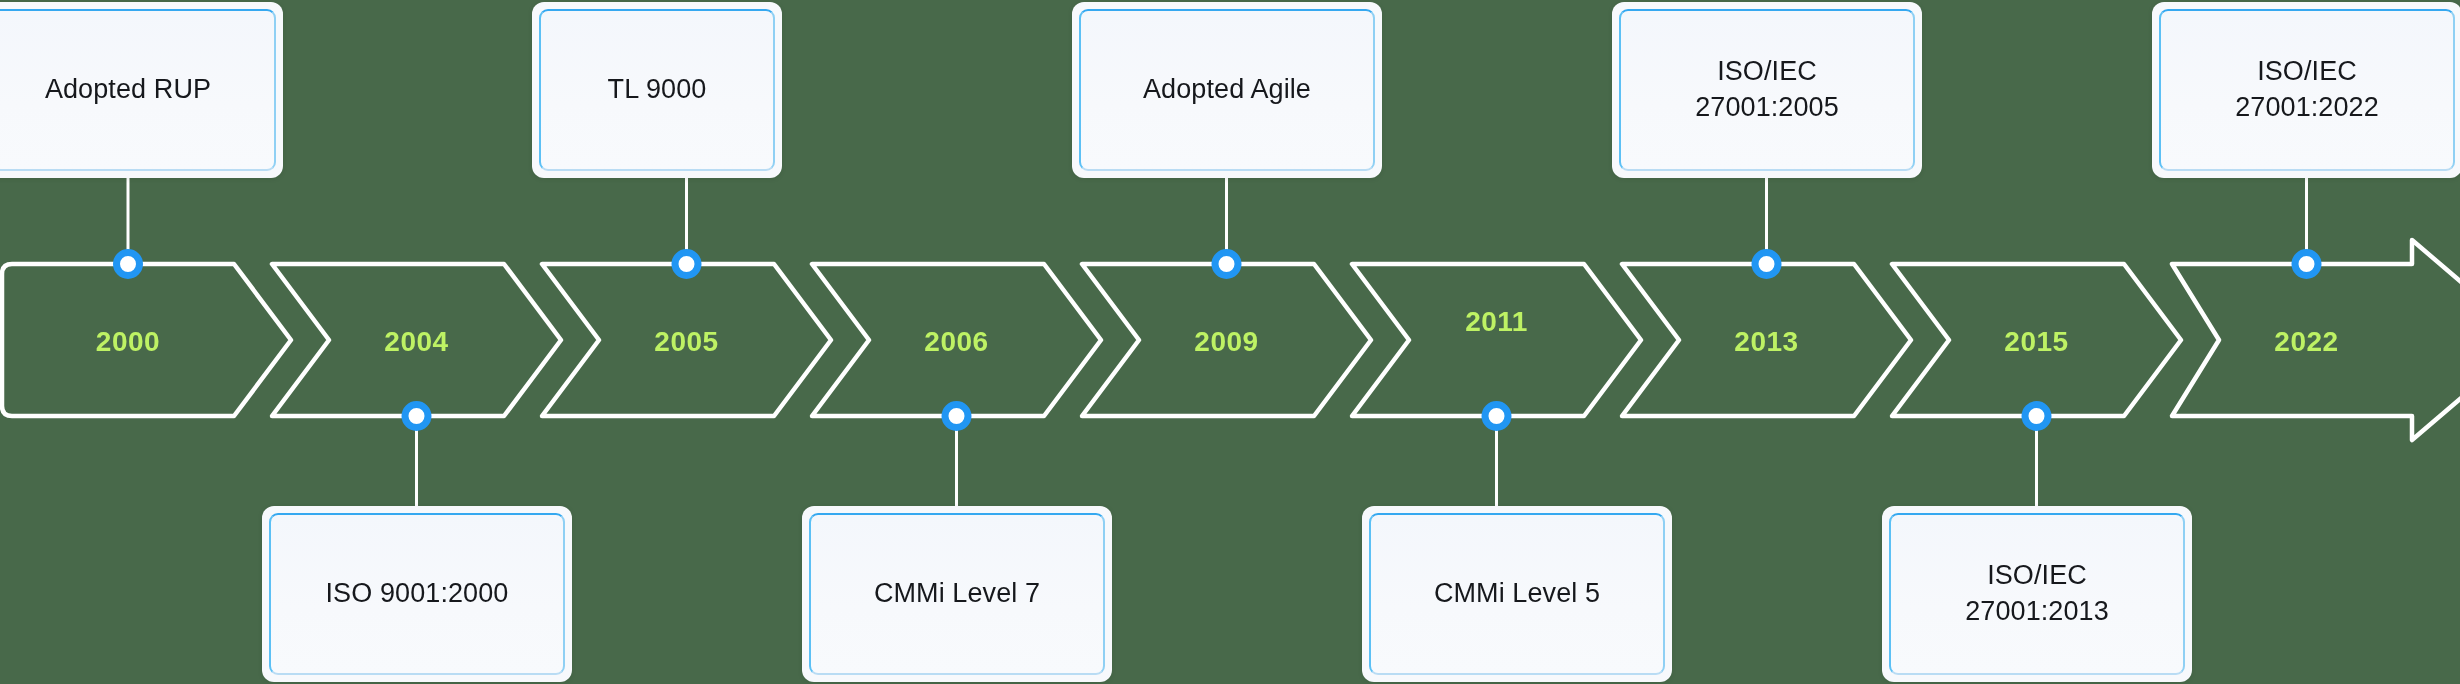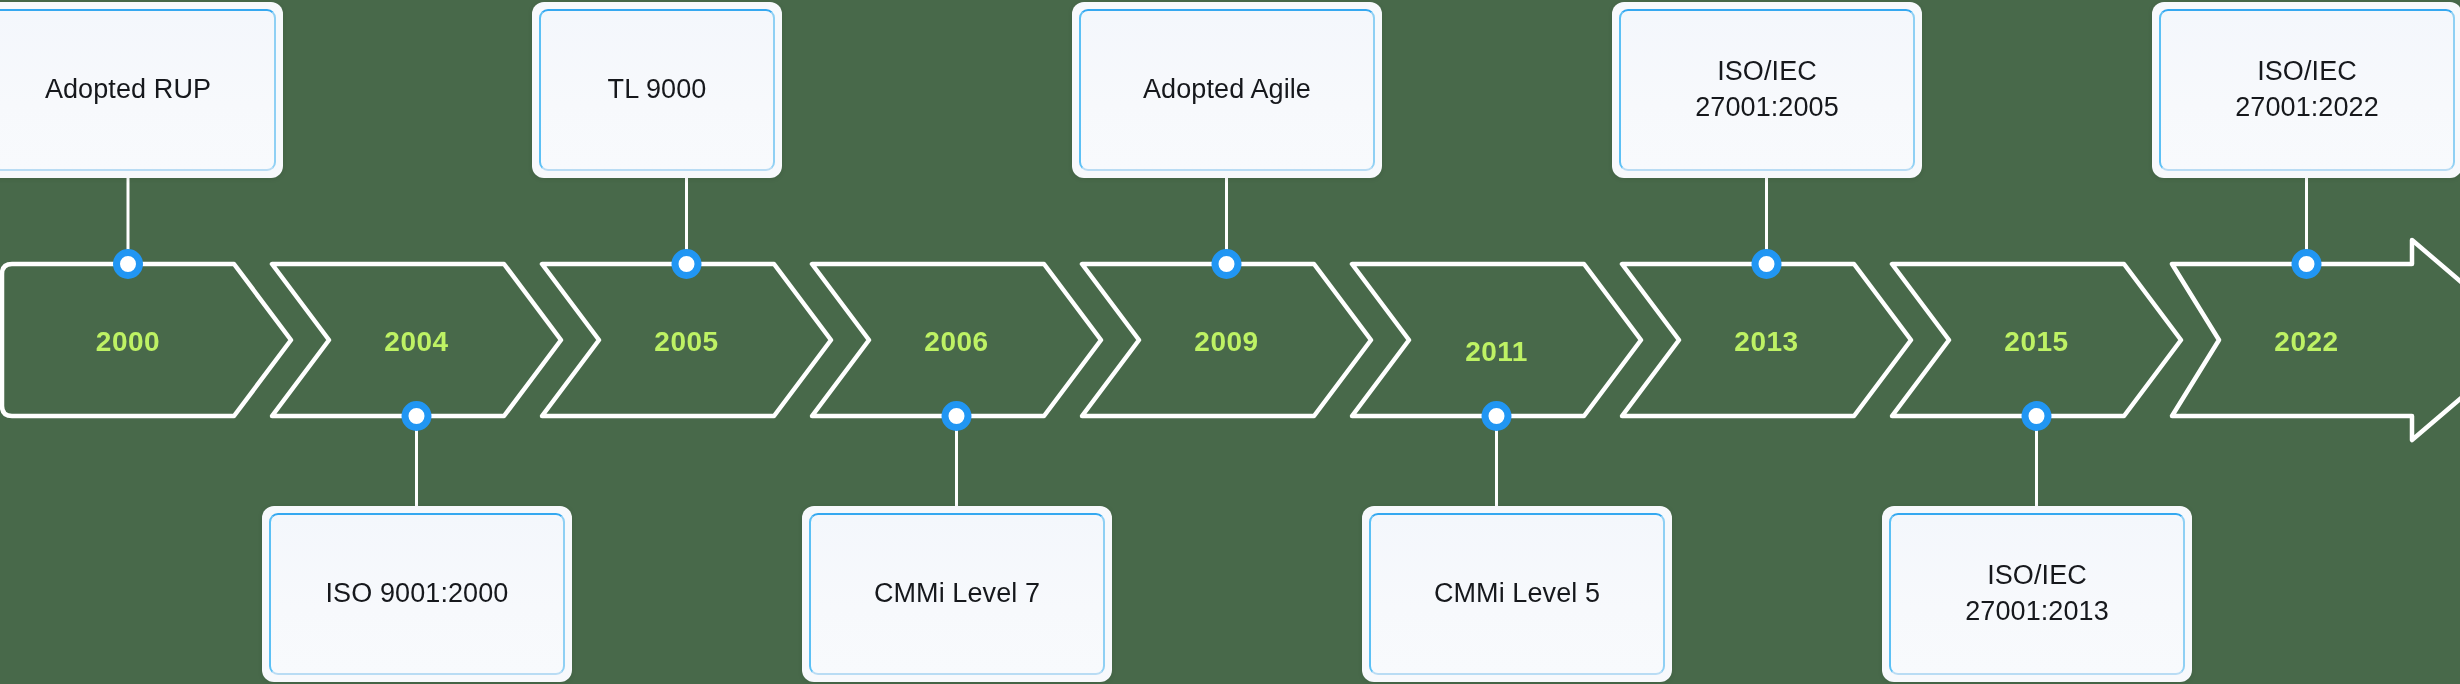--- a/index.html
+++ b/index.html
@@ -107,21 +107,21 @@
         <circle cx="2306.5" cy="264" r="11.5" fill="#ffffff" stroke="#2196f3" stroke-width="7"></circle>
       </g>
   </svg>
 
   <div id="years">
       <div class="year" style="left: 128px; top: 342px;">2000</div>
       <div class="year" style="left: 416.5px; top: 342px; text-align: right;">2004</div>
       <div class="year" style="left: 686.5px; top: 342px;">2005</div>
       <div class="year" style="left: 956.5px; top: 342px;">2006</div>
       <div class="year" style="left: 1226.5px; top: 342px;">2009</div>
-      <div class="year" style="left: 1496.5px; top: 352px;">2011</div>
+      <div class="year" style="left: 1496.5px; top: 322px;">2011</div>
       <div class="year" style="left: 1766.5px; top: 342px;">2013</div>
       <div class="year" style="left: 2036.5px; top: 342px;">2015</div>
       <div class="year" style="left: 2306.5px; top: 342px;">2022</div>
     </div>
   <div id="cards">
       <div class="card" style="left: -27px; top: 2px; width: 310px; height: 176px;">
         <div class="card-inner">
           <div class="card-label">Adopted RUP</div>
         </div>
       </div>

